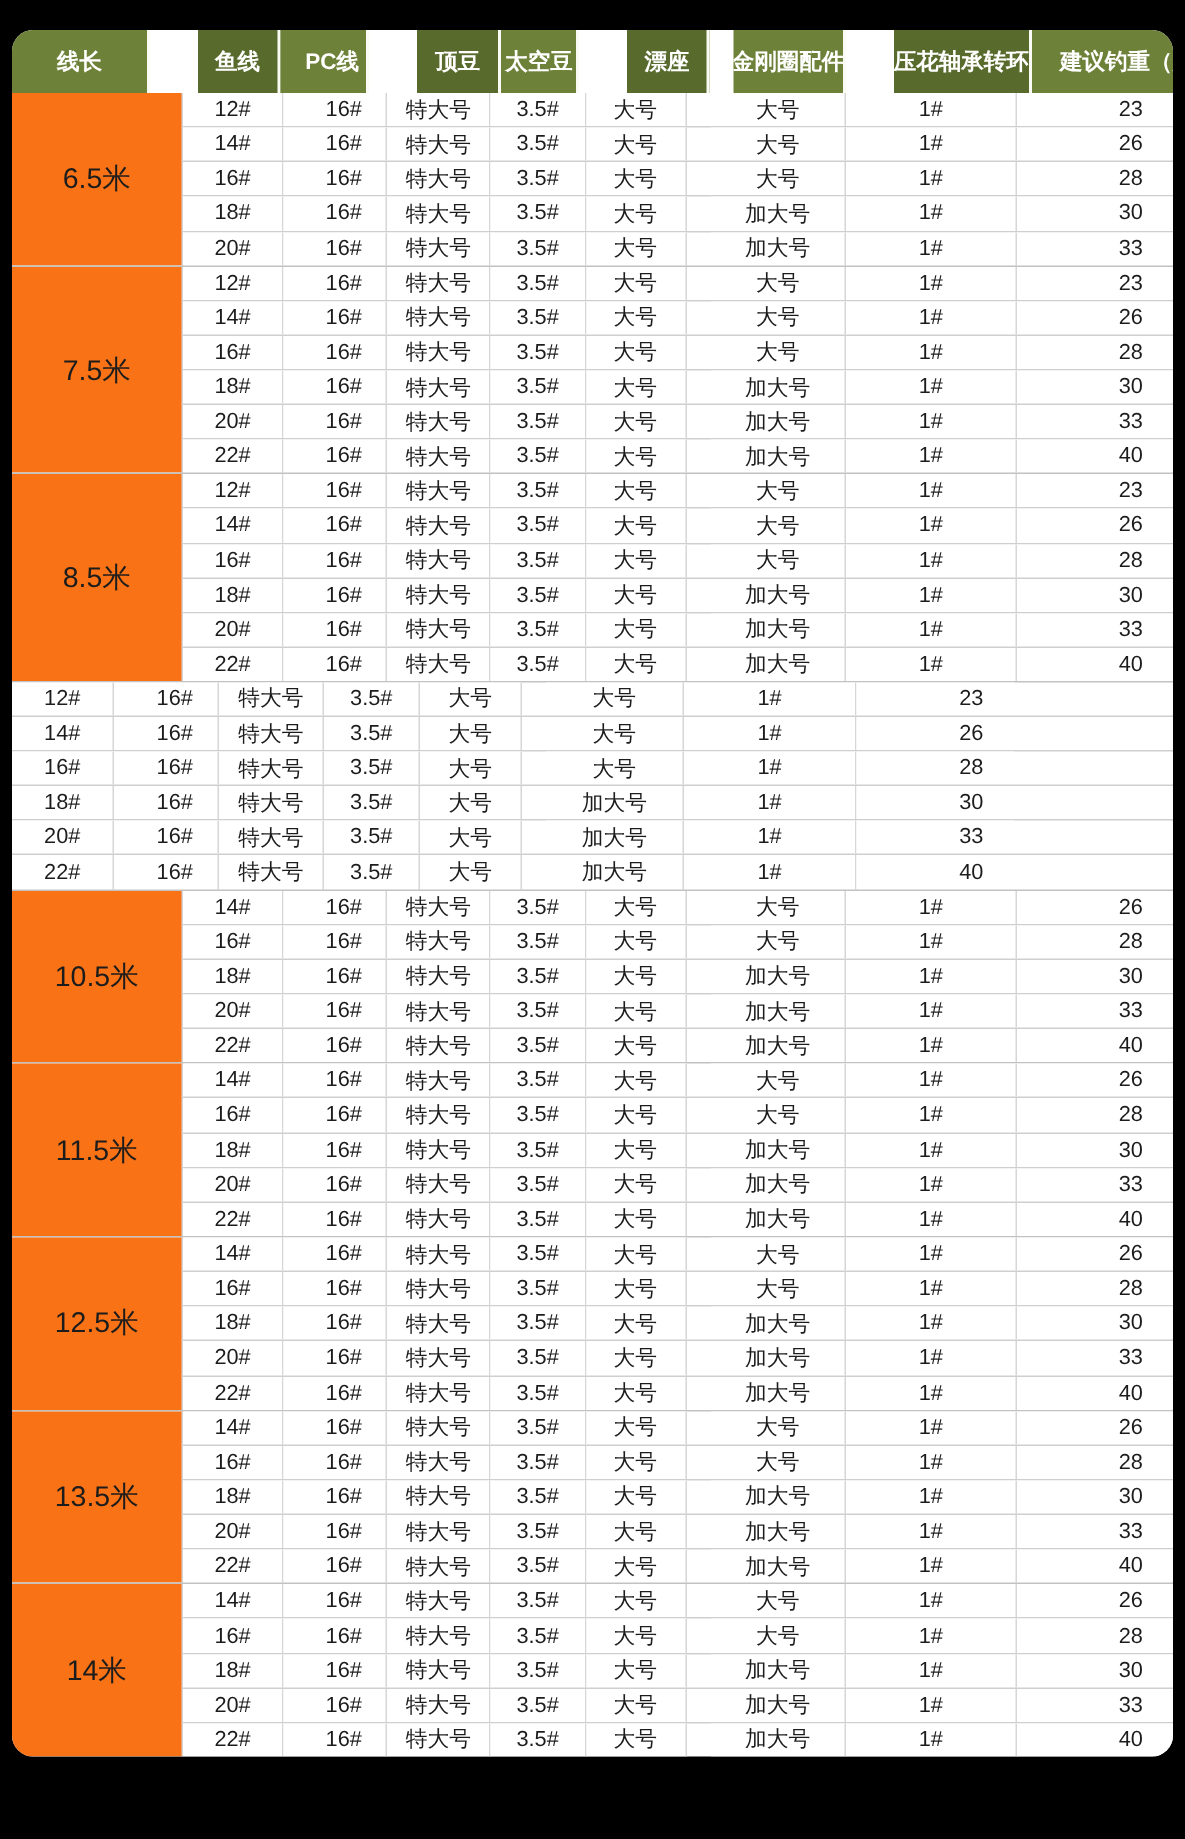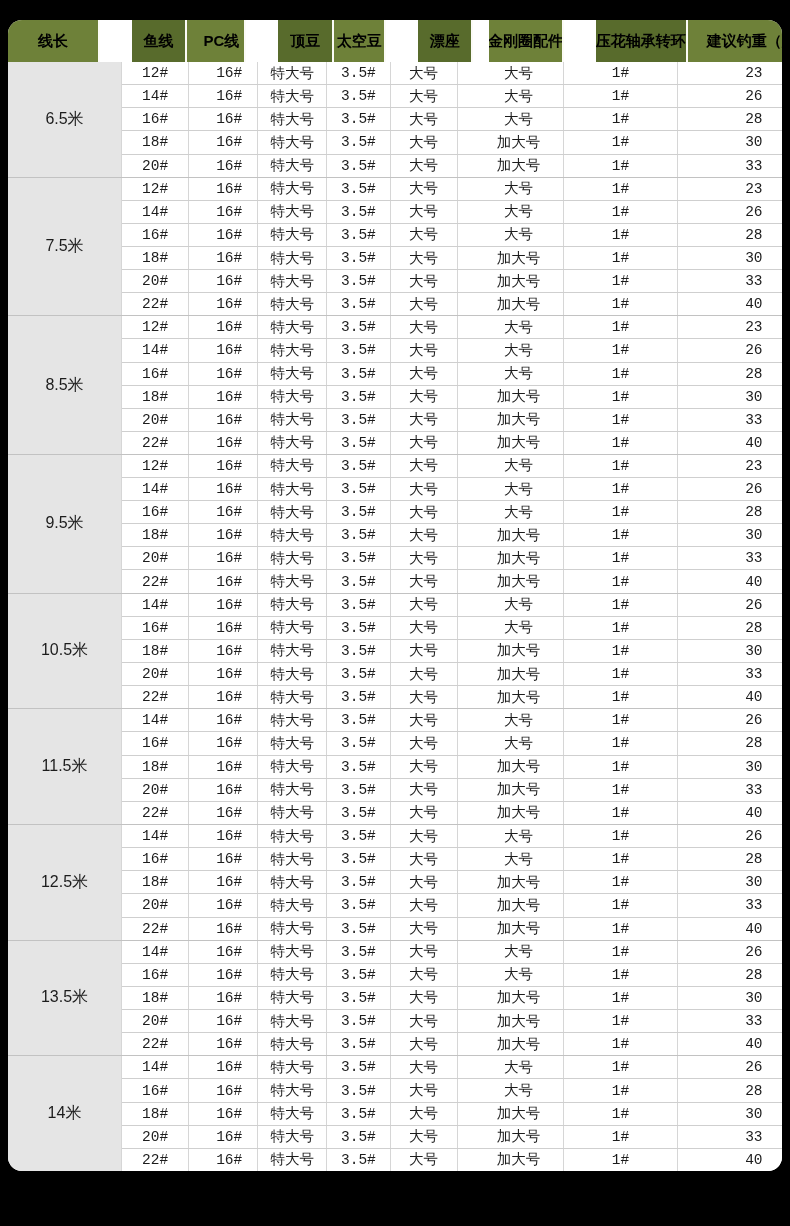--- a/index.html
+++ b/index.html
@@ -18,21 +18,21 @@
     overflow: hidden;
   }
   
   .thead {
     display: flex;
     height: 42px;
   }
   .hcell {
     box-sizing: border-box;
     display: flex; align-items: center; justify-content: center;
-    color: #000000;
+    color: #ffffff;
     font-weight: 700;
     font-size: 15px;
     white-space: nowrap;
     overflow: hidden;
     border-right: 2px solid #fbfbf6;
   }
   .hcell:last-child { border-right: none; }
   .hcell.light { background: #6E8139; }
   .hcell.dark  { background: #586B2C; margin-left: 32px; }
   
@@ -44,30 +44,29 @@
   .group {
     display: flex;
     flex-basis: 0;
     min-height: 0;
   }
   .group + .group { border-top: 1px solid #c2c2c2; }
   .gcell {
     box-sizing: border-box;
     display: flex; align-items: center; justify-content: center;
     border-right: 1px solid #d6d6d6;
-    font-size: 16px;
+    font-size: 19px;
     color: #1c1c1c;
-    background: #e5e5e5;
+    background: #f97316;
   }
   .rows {
     flex: 1;
     display: flex;
     flex-direction: column;
     min-width: 0;
-    font-family: Liberation Mono, monospace;
   }
   .row {
     flex: 1;
     display: flex;
     min-height: 0;
   }
   .row + .row { border-top: 1px solid #cfcfcf; }
   .cell {
     box-sizing: border-box;
     display: flex; align-items: center; justify-content: center;
@@ -285,21 +284,20 @@
             <div class="cell c3">特大号</div>
             <div class="cell c4">3.5#</div>
             <div class="cell c5">大号</div>
             <div class="cell c6">加大号</div>
             <div class="cell c7">1#</div>
             <div class="cell c8">40</div>
           </div>
         </div>
       </div>
       <div class="group" style="flex-grow: 6;">
-        <div class="gcell c0">9.5米</div>
         <div class="rows">
           <div class="row">
             <div class="cell c1">12#</div>
             <div class="cell c2">16#</div>
             <div class="cell c3">特大号</div>
             <div class="cell c4">3.5#</div>
             <div class="cell c5">大号</div>
             <div class="cell c6">大号</div>
             <div class="cell c7">1#</div>
             <div class="cell c8">23</div>

